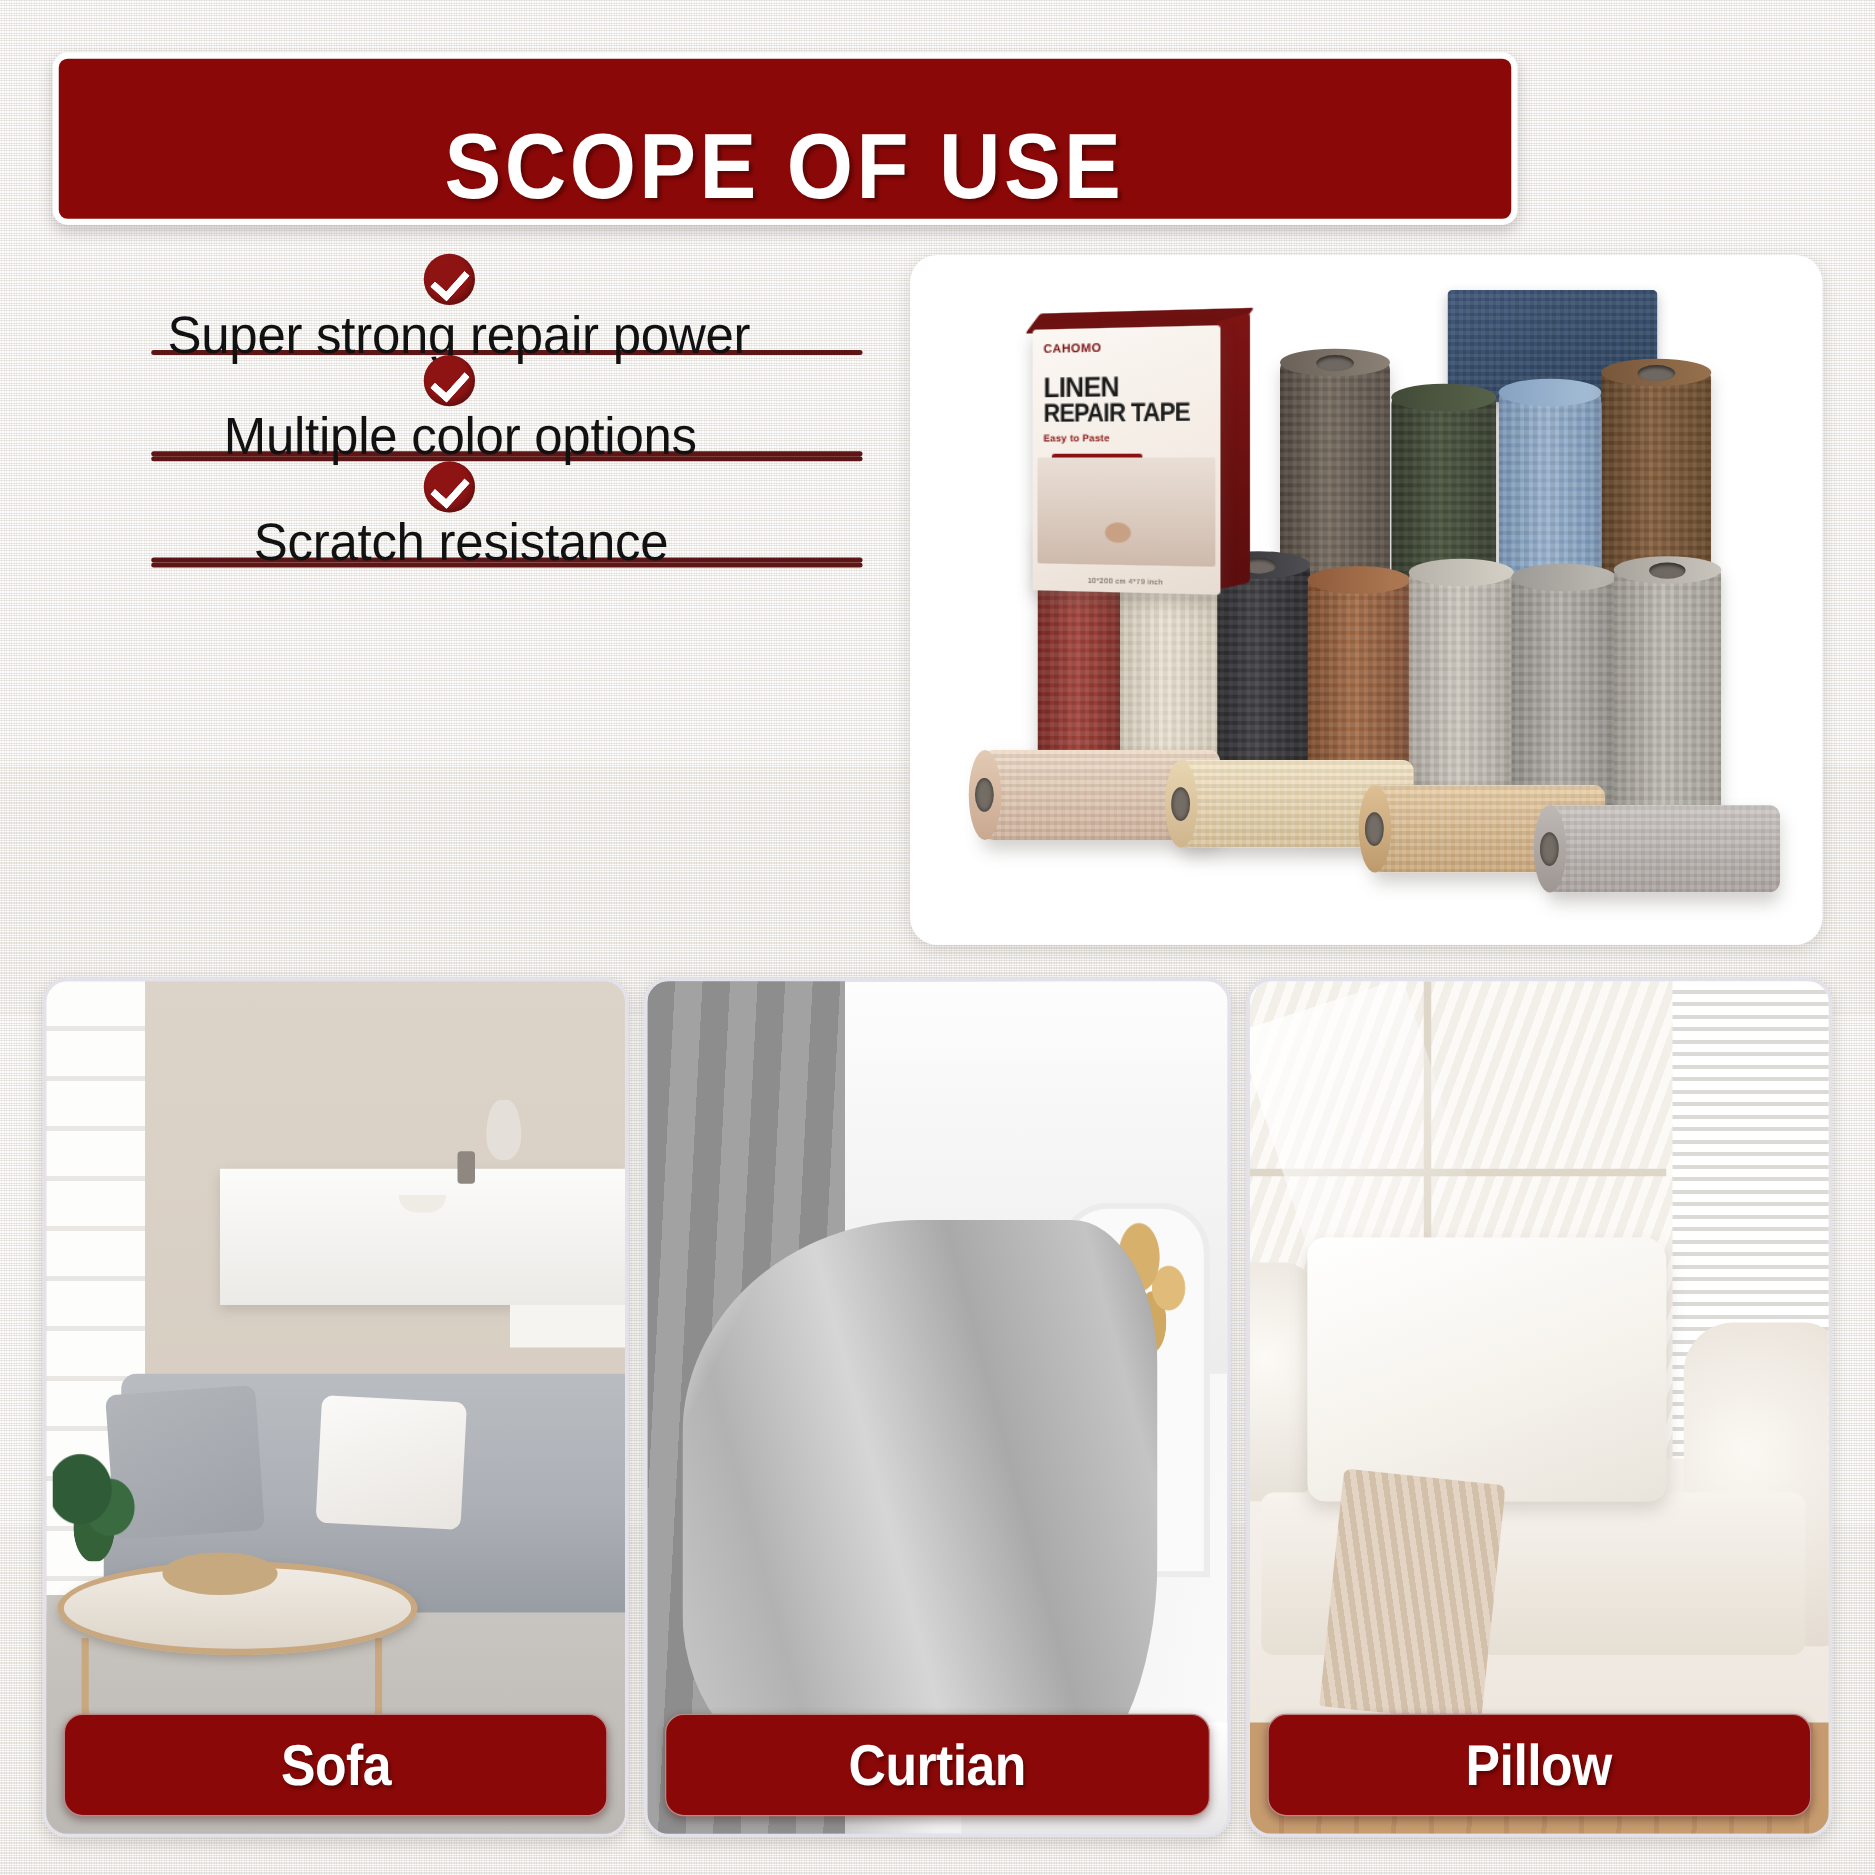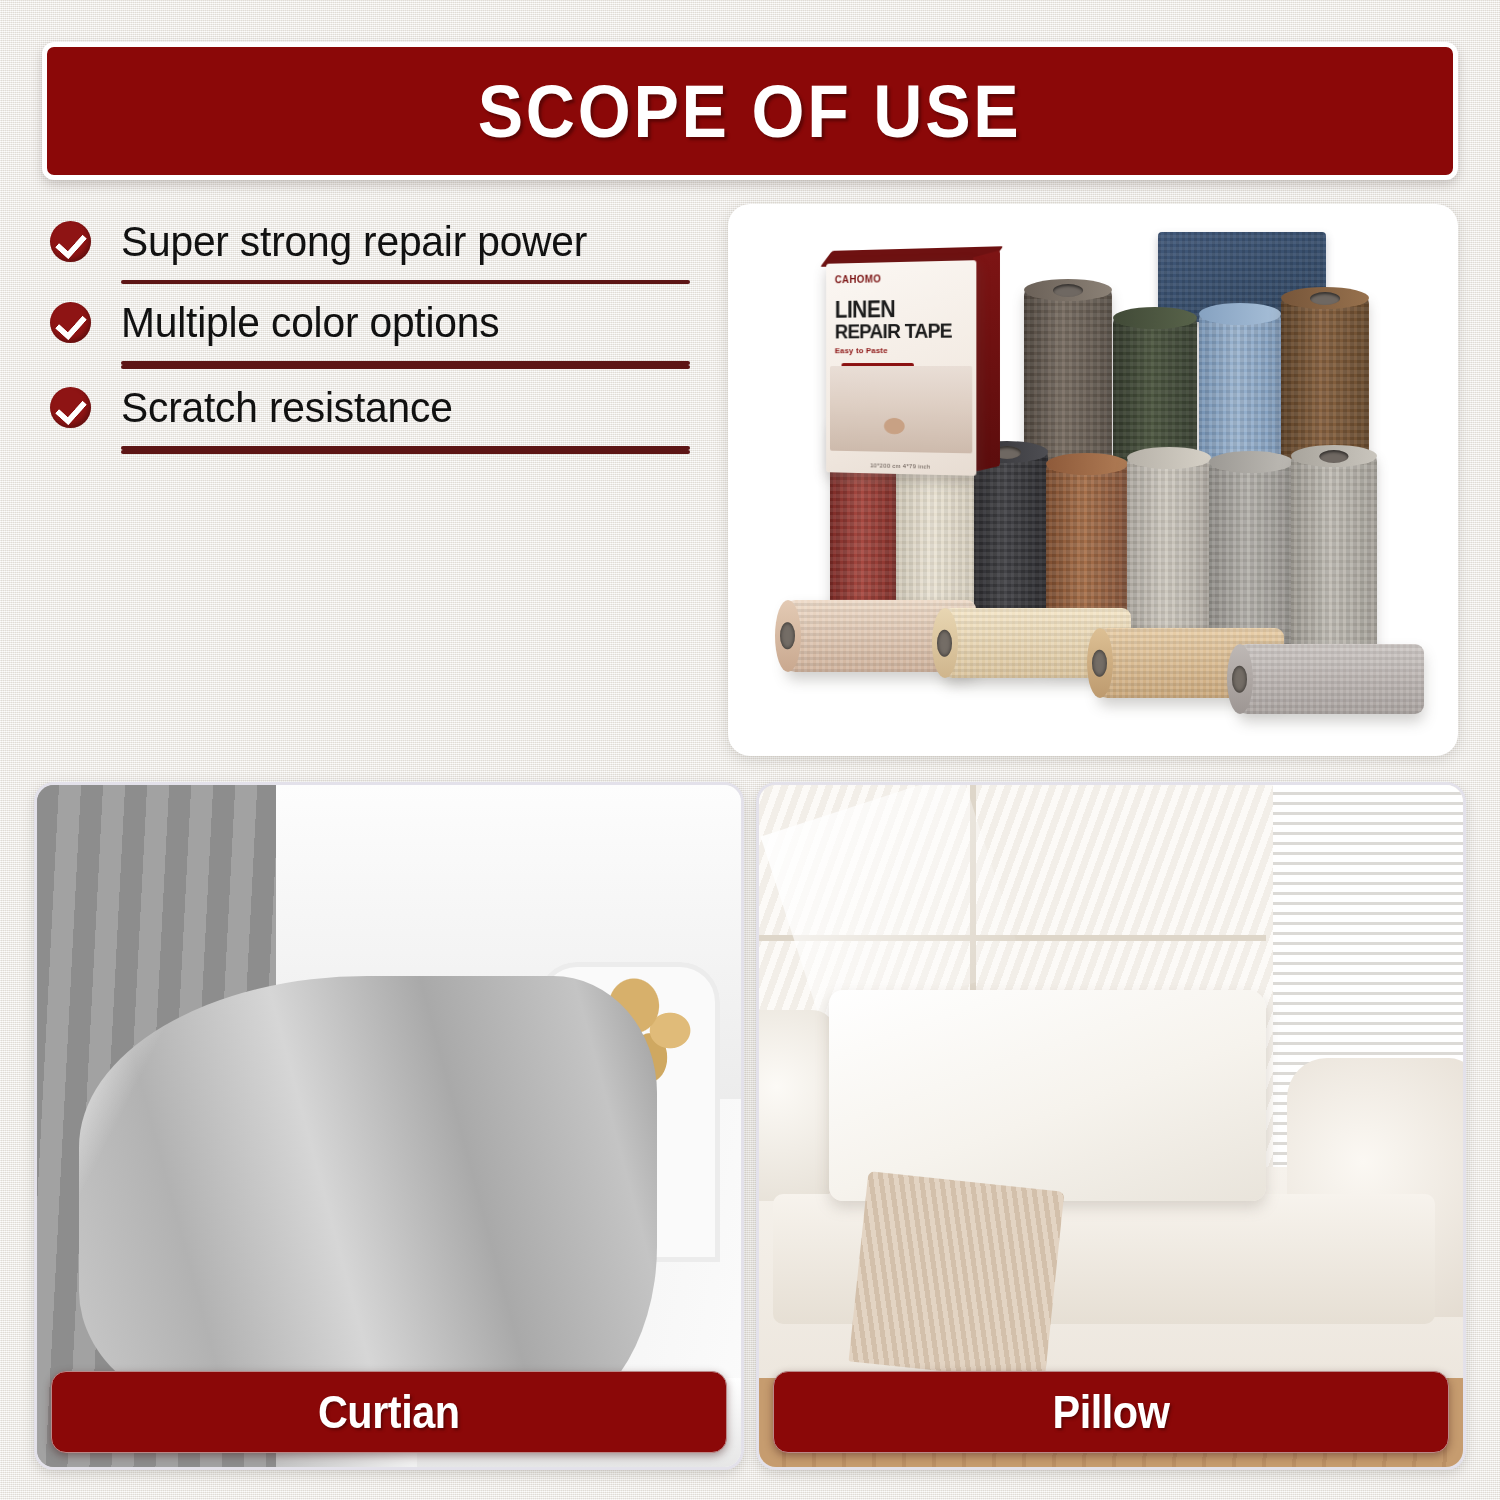--- a/index.html
+++ b/index.html
@@ -15,26 +15,26 @@
     background-image:
       repeating-linear-gradient(0deg, rgba(255,255,255,.55) 0 1px, rgba(206,200,192,.30) 1px 2px),
       repeating-linear-gradient(90deg, rgba(255,255,255,.55) 0 1px, rgba(206,200,192,.30) 1px 2px);
     position: relative;
   }
 
   
   .banner {
     position: absolute;
     left: 42px; top: 42px;
-    width: 1416px; height: 138px;
+    width: 1172px; height: 138px;
     background: #8b0808;
     border-radius: 12px;
     border: 5px solid #ffffff;
     box-shadow: 0 5px 11px rgba(110,100,95,.30);
-    display: flex; align-items: center; justify-content: center;
+    display: flex; align-items: flex-end; justify-content: center;
   }
   .banner-title {
     color: #ffffff;
     font-size: 74px;
     font-weight: bold;
     letter-spacing: 3px;
     transform: scaleX(.92);
     text-shadow: 3px 3px 3px rgba(40,0,0,.45);
     white-space: nowrap;
   }
@@ -43,20 +43,21 @@
   .features {
     position: absolute;
     left: 48px; top: 203px;
     width: 650px;
   }
   .feature-row {
     display: flex;
     align-items: center;
     height: 77px;
     padding-left: 2px;
+    flex-direction: column;
   }
   .check-badge {
     flex: 0 0 auto;
     width: 41px; height: 41px;
     border-radius: 50%;
     background: #8e1414;
     position: relative;
     margin-right: 30px;
     box-shadow: inset -2px -3px 5px rgba(0,0,0,.30);
   }
@@ -670,20 +671,43 @@
                            linear-gradient(180deg,#cdc7c4,#a9a29f);">
       <div class="cap-h" style="background:linear-gradient(180deg,#bfb9b6,#9d9693);"></div>
       <div class="hole-h"></div>
     </div>
 
   </div>
 </div>
 
 <div class="gallery">
 
+  <div class="photo-card">
+    <div class="scene s1">
+      <div class="s1-wall"></div>
+      <div class="s1-window"></div>
+      <div class="s1-unit"></div>
+      <div class="s1-shelf"></div>
+      <div class="s1-vase"></div>
+      <div class="s1-vase2"></div>
+      <div class="s1-bowl"></div>
+      <div class="s1-rug"></div>
+      <div class="s1-sofa-back"></div>
+      <div class="s1-seat"></div>
+      <div class="s1-cush1"></div>
+      <div class="s1-cush-white"></div>
+      <div class="s1-plant"></div>
+      <div class="s1-legs"></div>
+      <div class="s1-table"></div>
+      <div class="s1-tray"></div>
+    </div>
+    <div class="pill">
+      <span class="pill-text">Sofa</span>
+    </div>
+  </div>
 
   <div class="photo-card">
     <div class="scene s3">
       <div class="s3-bright"></div>
       <div class="s3-dark"></div>
       <div class="s3-chair"></div>
       <div class="s3-stem"></div>
       <div class="s3-ledge"></div>
       <div class="s3-drape"></div>
     </div>

